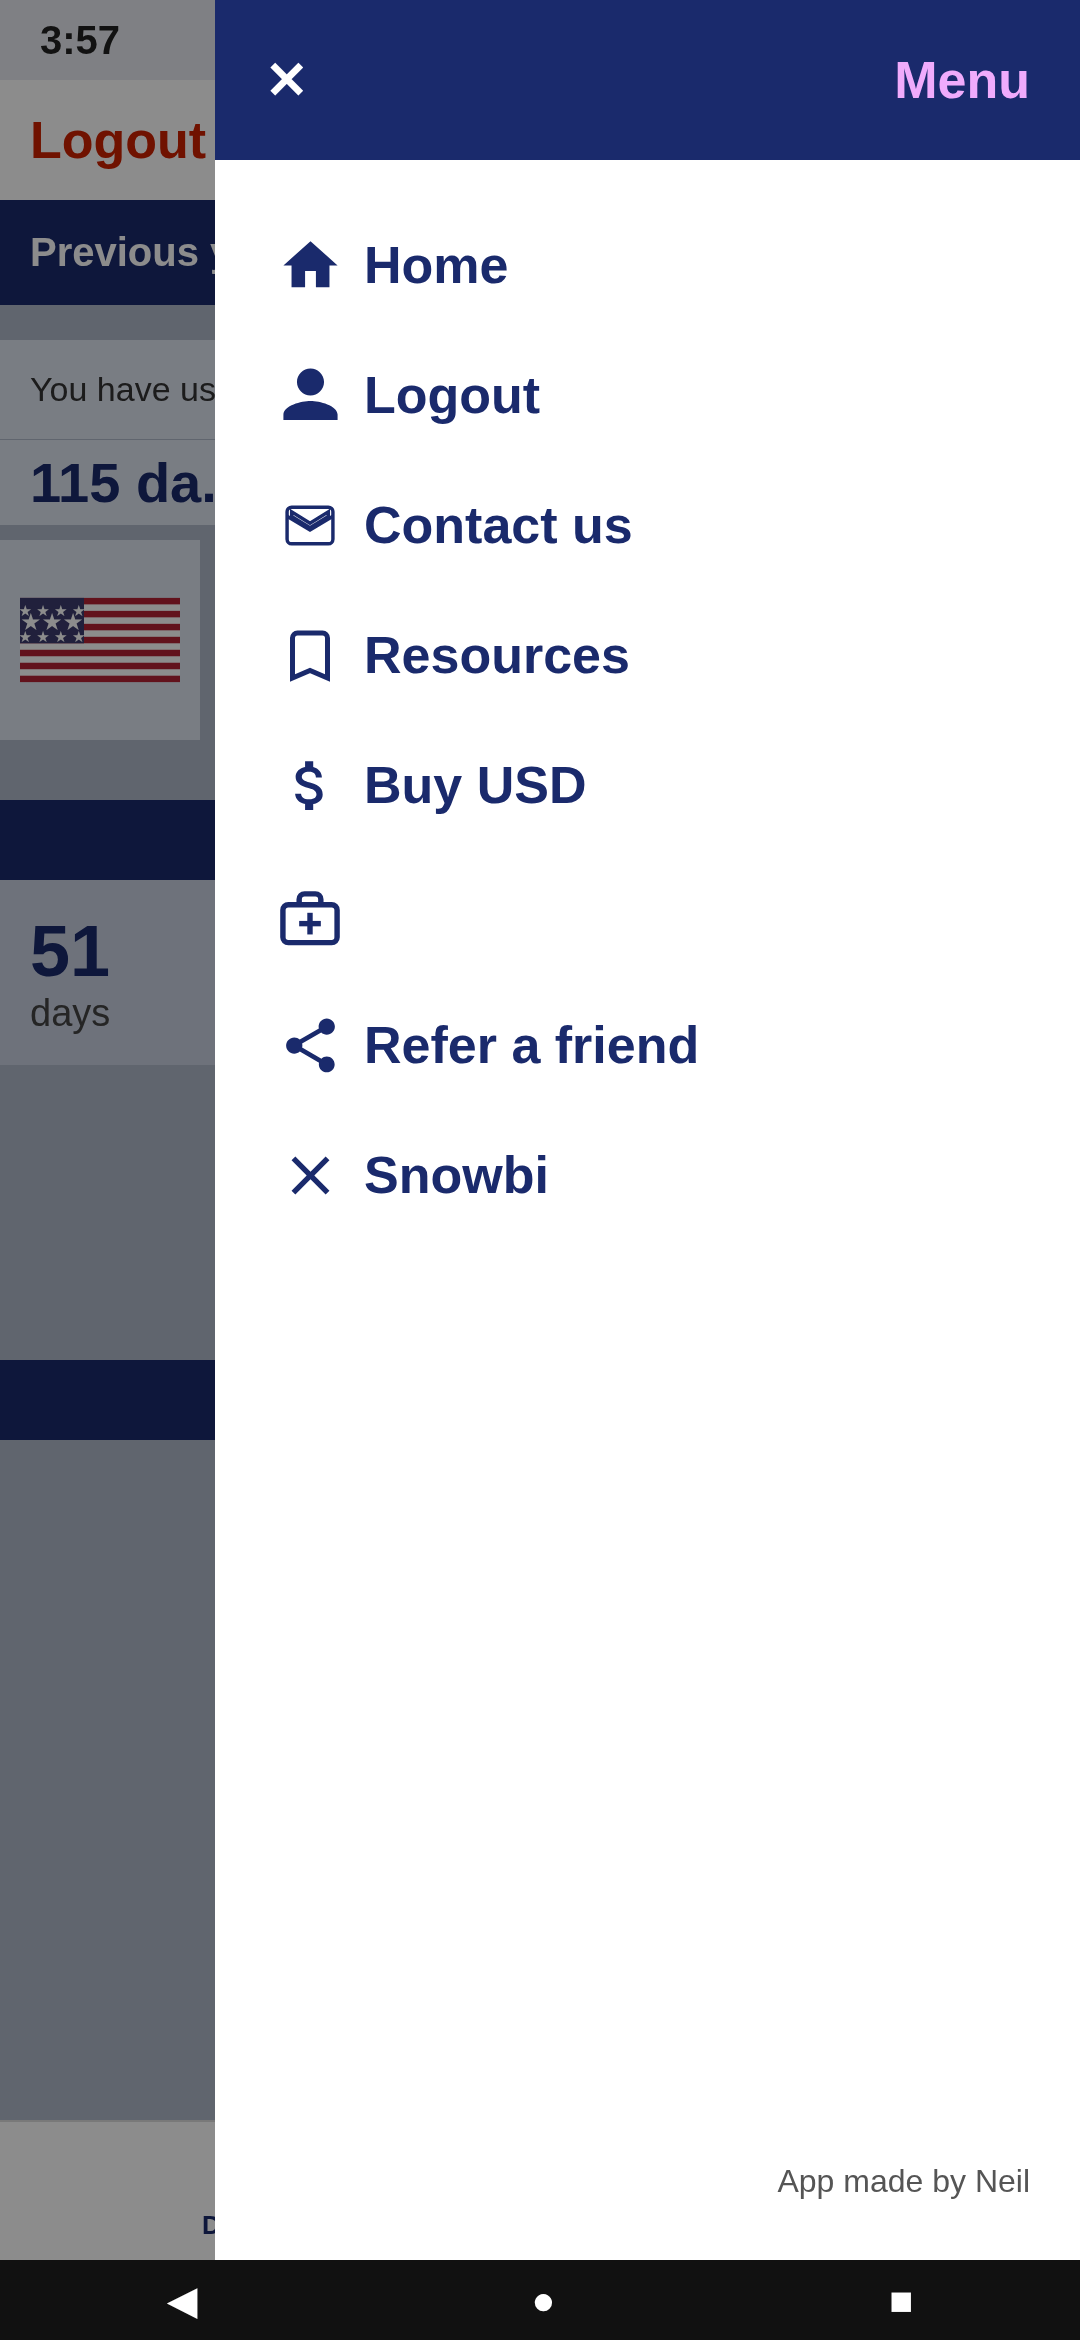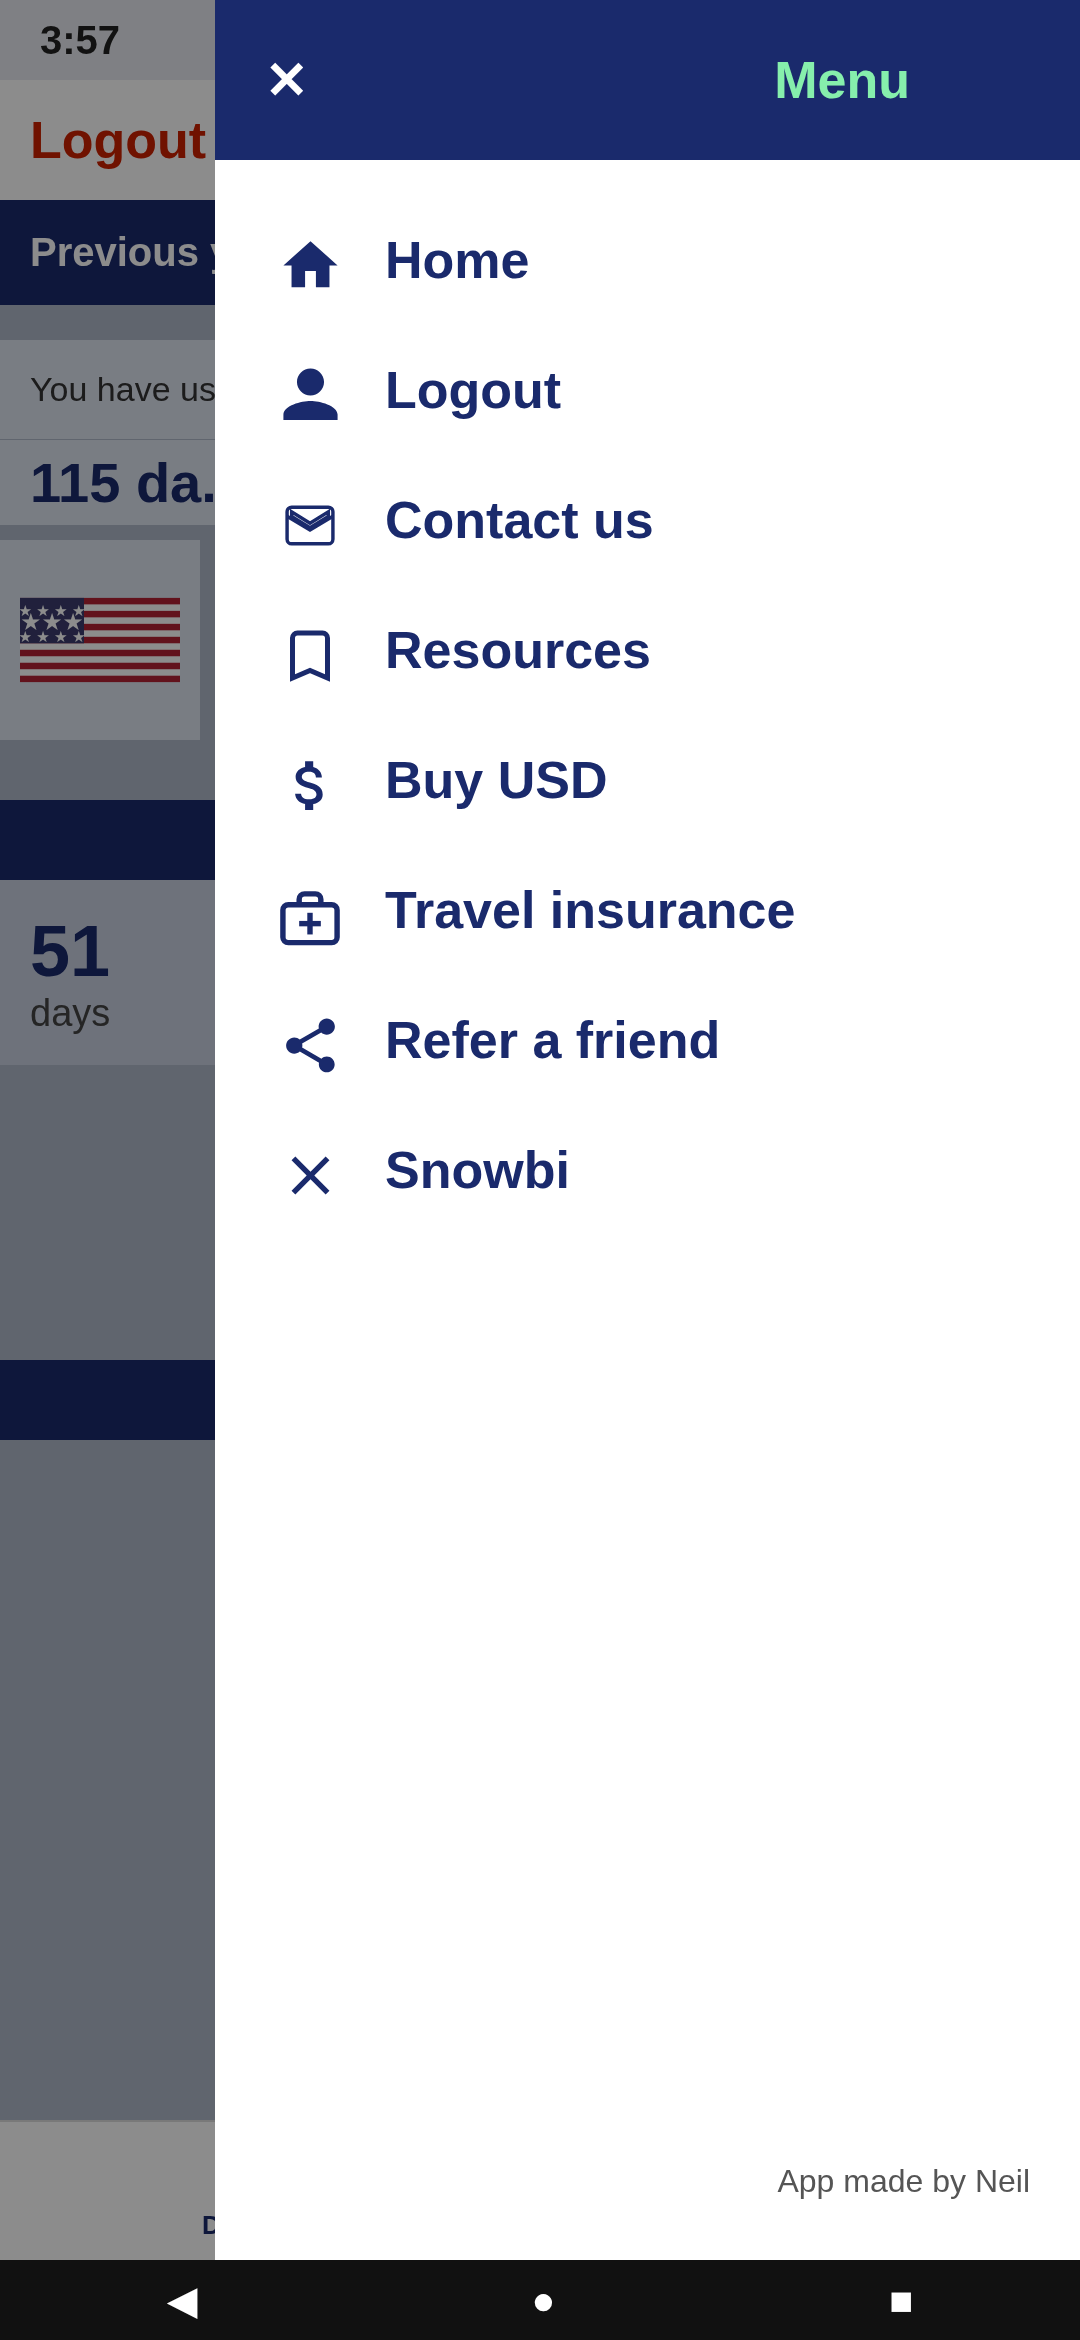--- a/index.html
+++ b/index.html
@@ -258,37 +258,37 @@
 
     .menu-close-btn {
       color: white;
       font-size: 52px;
       font-weight: bold;
       cursor: pointer;
       margin-right: auto;
     }
 
     .menu-title {
-      color: #86efac;
+      color: #f0abfc;
       font-size: 52px;
       font-weight: bold;
-      margin-right: 120px;
     }
 
     .menu-items {
       flex: 1;
       padding: 40px 50px 30px 60px;
       display: flex;
       flex-direction: column;
       gap: 0px;
     }
 
     .menu-item {
       display: flex;
-      gap: 40px;
+      align-items: center;
+      gap: 19px;
       padding: 30px 0;
       cursor: pointer;
       border-bottom: none;
     }
 
     .menu-item-icon {
       width: 70px;
       height: 70px;
       display: flex;
       align-items: center;
@@ -468,21 +468,20 @@
 
     <div class="menu-item">
       <div class="menu-item-icon">
         <svg width="70" height="65" viewBox="0 0 24 24">
           <rect x="2" y="8" width="20" height="14" rx="2" fill="none" stroke="#1a2a6c" stroke-width="2"></rect>
           <path d="M8 8V6c0-1.1.9-2 2-2h4c1.1 0 2 .9 2 2v2" fill="none" stroke="#1a2a6c" stroke-width="2"></path>
           <line x1="12" y1="11" x2="12" y2="19" stroke="#1a2a6c" stroke-width="2"></line>
           <line x1="8" y1="15" x2="16" y2="15" stroke="#1a2a6c" stroke-width="2"></line>
         </svg>
       </div>
-      <span class="menu-item-label">Travel insurance</span>
     </div>
 
     <div class="menu-item">
       <div class="menu-item-icon">
         <svg width="65" height="65" viewBox="0 0 24 24">
           <path d="M18 16.08c-.76 0-1.44.3-1.96.77L8.91 12.7c.05-.23.09-.46.09-.7s-.04-.47-.09-.7l7.05-4.11c.54.5 1.25.81 2.04.81 1.66 0 3-1.34 3-3s-1.34-3-3-3-3 1.34-3 3c0 .24.04.47.09.7L8.04 9.81C7.5 9.31 6.79 9 6 9c-1.66 0-3 1.34-3 3s1.34 3 3 3c.79 0 1.5-.31 2.04-.81l7.12 4.16c-.05.21-.08.43-.08.65 0 1.61 1.31 2.92 2.92 2.92 1.61 0 2.92-1.31 2.92-2.92s-1.31-2.92-2.92-2.92z" fill="#1a2a6c"></path>
         </svg>
       </div>
       <span class="menu-item-label">Refer a friend</span>
     </div>

